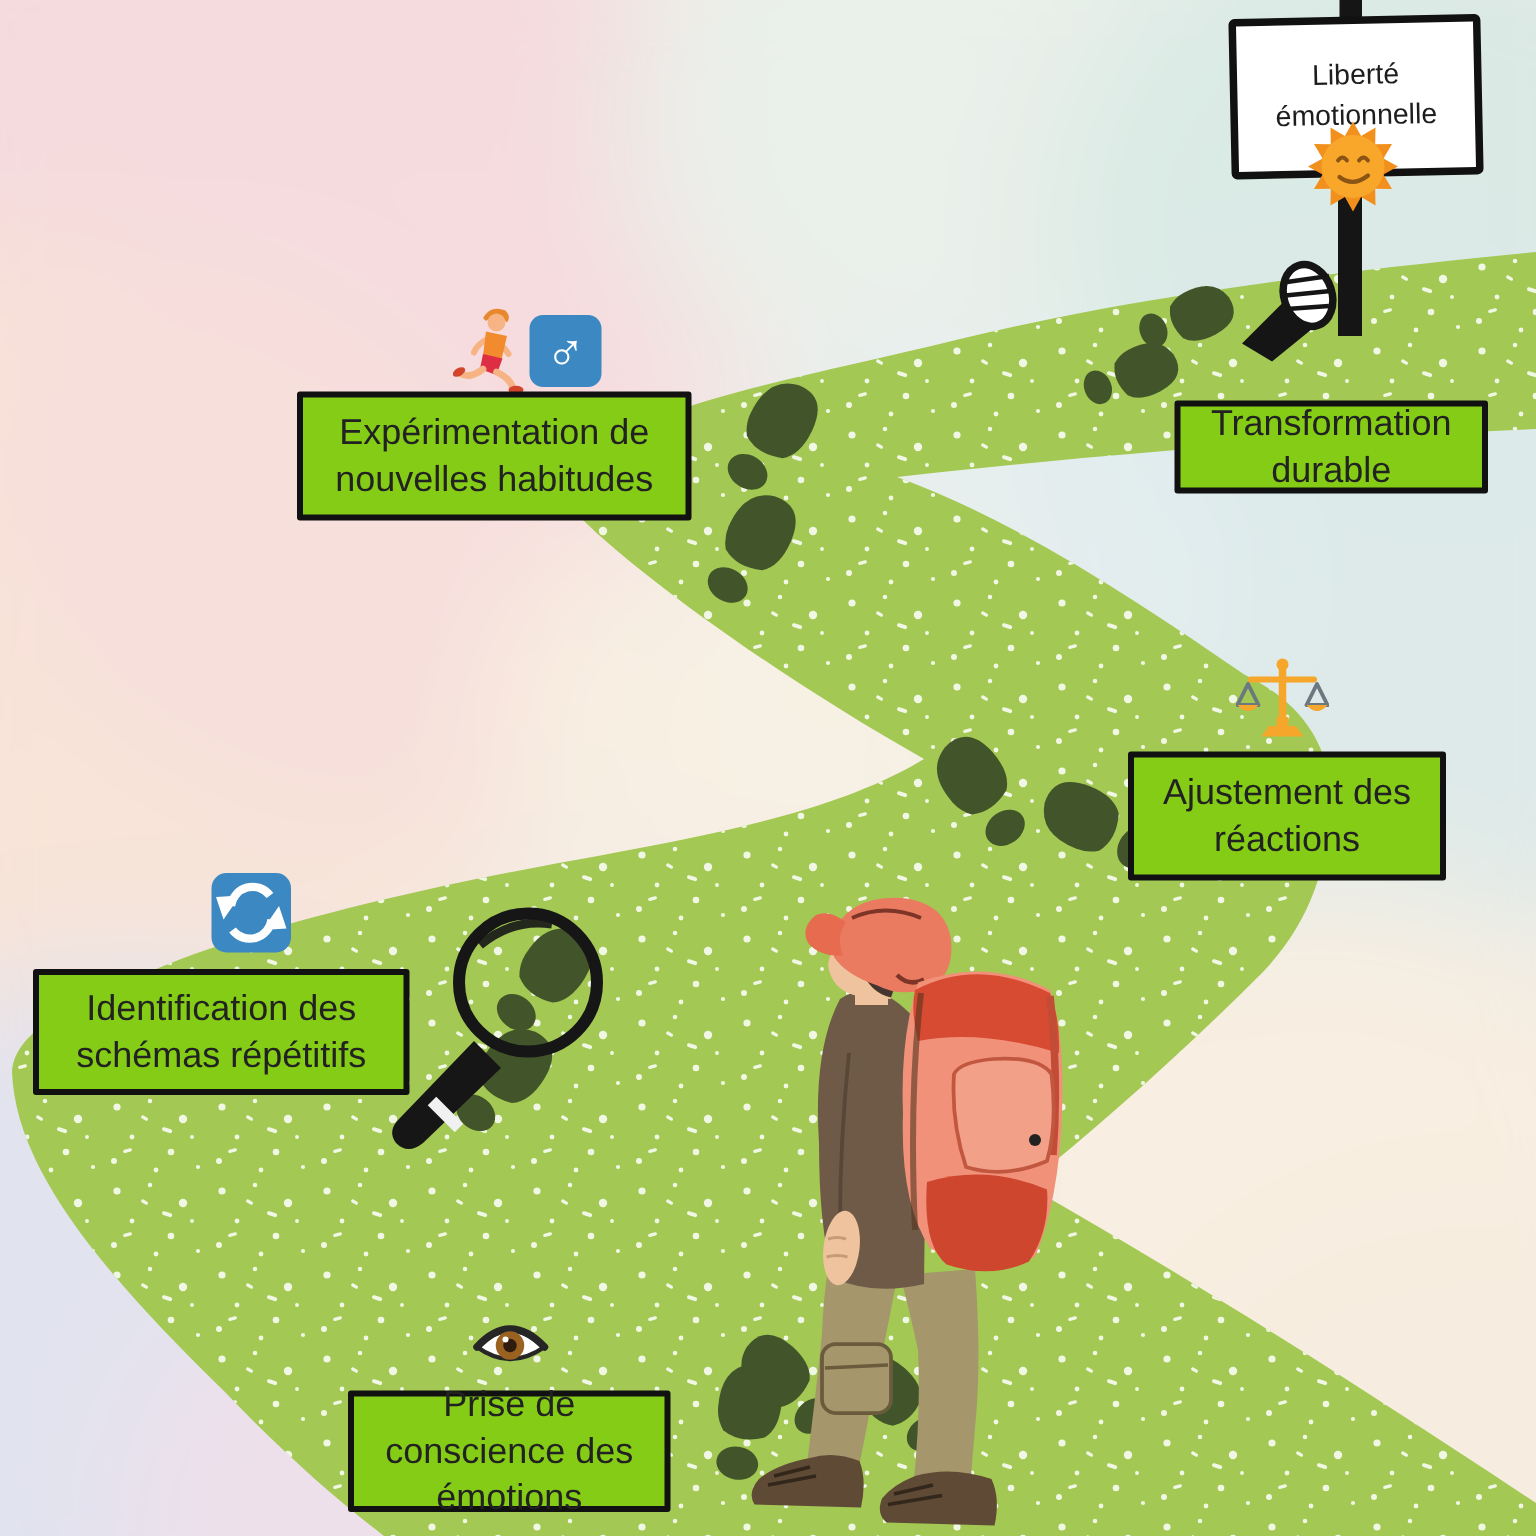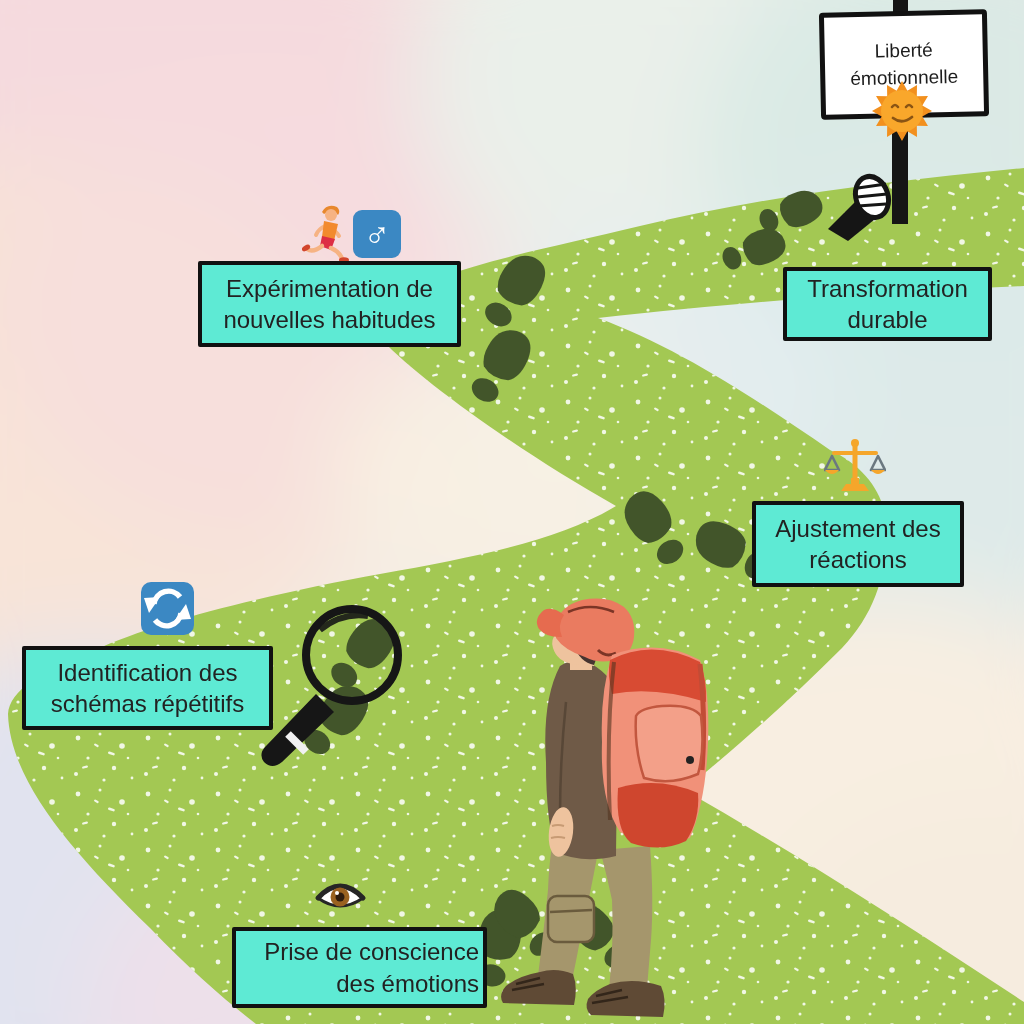--- a/index.html
+++ b/index.html
@@ -4,29 +4,29 @@
 <style>
   html,body{margin:0;padding:0;background:#e8e4de;}
   .canvas{
     position:relative;width:1024px;height:1024px;overflow:hidden;
     font-family:"Liberation Sans",sans-serif;background:#f3ece3;
   }
   .scene{position:absolute;left:0;top:0;z-index:1;}
   .overlay{position:absolute;z-index:3;}
   .stage-box{
     position:absolute;z-index:4;box-sizing:border-box;
-    background:#5eead4;border:4px solid #111111;border-radius:2px;
+    background:#84cc16;border:4px solid #111111;border-radius:2px;
     display:flex;align-items:center;justify-content:center;text-align:center;
-    color:#222222;font-size:24px;line-height:1.3;padding:4px 4px;
+    color:#222222;font-size:24px;line-height:1.3;padding:4px 16px;
   }
   .box-exp{left:198px;top:261px;width:263px;height:86px;}
-  .box-transf{left:783px;top:267px;width:209px;height:74px;}
+  .box-transf{left:783px;top:267px;width:209px;height:62px;}
   .box-ajust{left:752px;top:501px;width:212px;height:86px;}
   .box-ident{left:22px;top:646px;width:251px;height:84px;}
-  .box-prise{left:232px;top:927px;width:255px;height:81px;text-align:right;}
+  .box-prise{left:232px;top:927px;width:215px;height:81px;}
   .sign-board{
     position:absolute;left:820px;top:11px;width:168px;height:107px;z-index:5;
     box-sizing:border-box;background:#ffffff;border:5px solid #111111;border-radius:4px;
     display:flex;align-items:center;justify-content:center;text-align:center;
     color:#1d1d1d;font-size:19px;line-height:1.4;padding:4px 10px;
     transform:rotate(-1.2deg);
   }
   .icon-square{
     position:absolute;z-index:3;background:#3b88c3;display:flex;
     align-items:center;justify-content:center;

